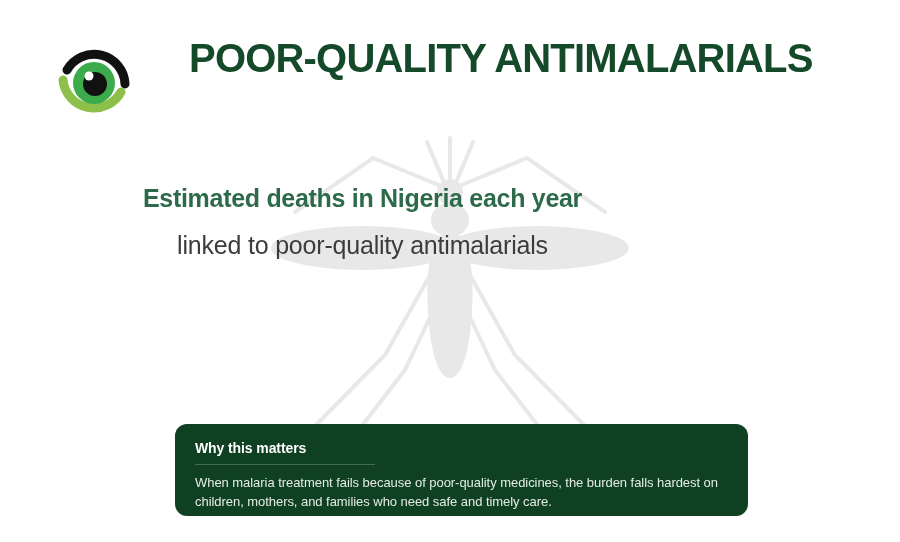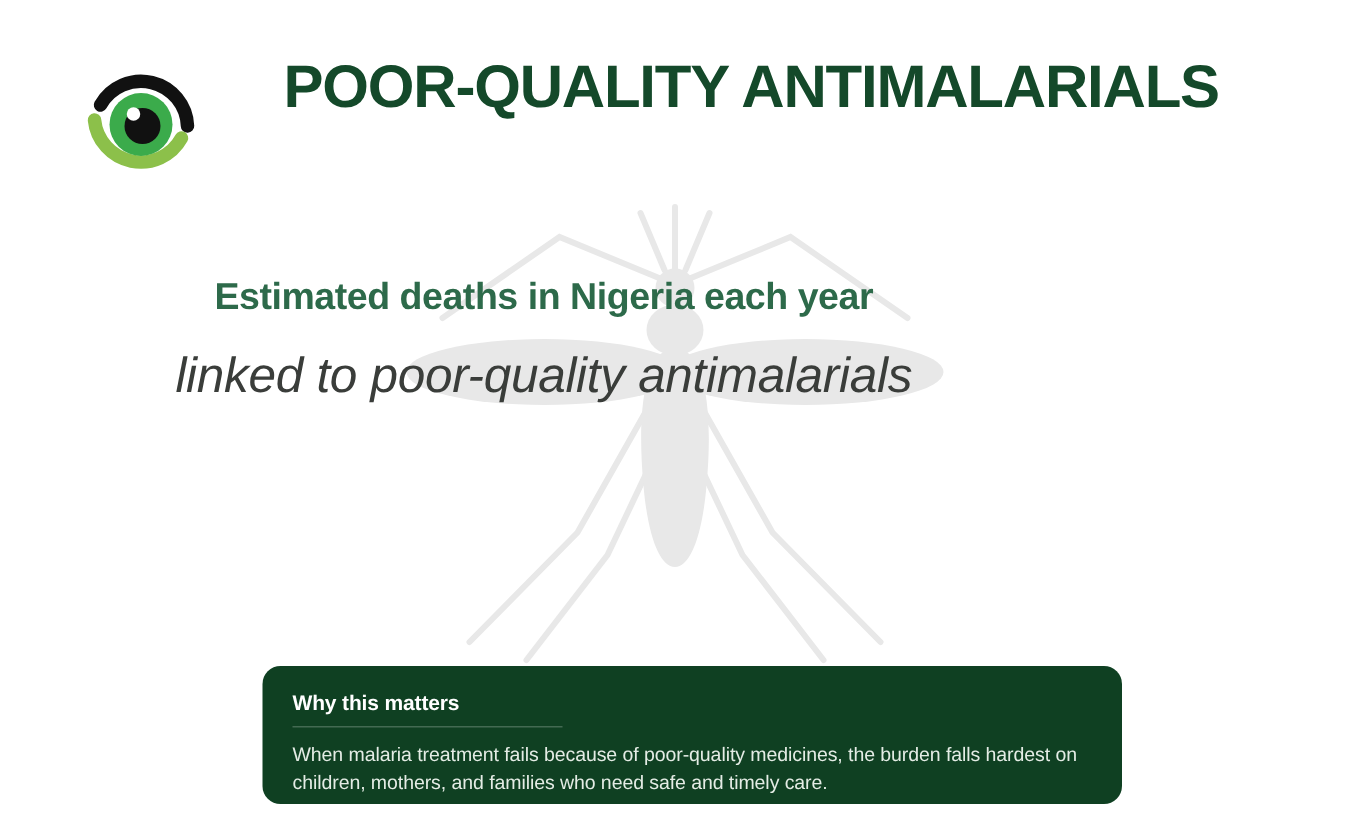--- a/index.html
+++ b/index.html
@@ -81,32 +81,31 @@
   .stat-value {
     color: #85be45;
     font-size: 104px;
     font-weight: bold;
     line-height: 1.0;
     letter-spacing: -2px;
     margin-top: 14px;
   }
   .stat-caption {
     color: #3a3d3a;
-    font-size: 33px;
+    font-size: 25px;
     font-weight: normal;
     letter-spacing: -0.2px;
     margin-top: 18px;
-    font-style: italic;
   }
 
   
   .note-card {
     position: absolute;
     left: 175px;
-    top: 444px;
+    top: 424px;
     width: 573px;
     height: 92px;
     background: #0f4022;
     border-radius: 12px;
     box-sizing: border-box;
     padding: 16px 20px 16px 20px;
     z-index: 2;
   }
   .note-title {
     color: #ffffff;

